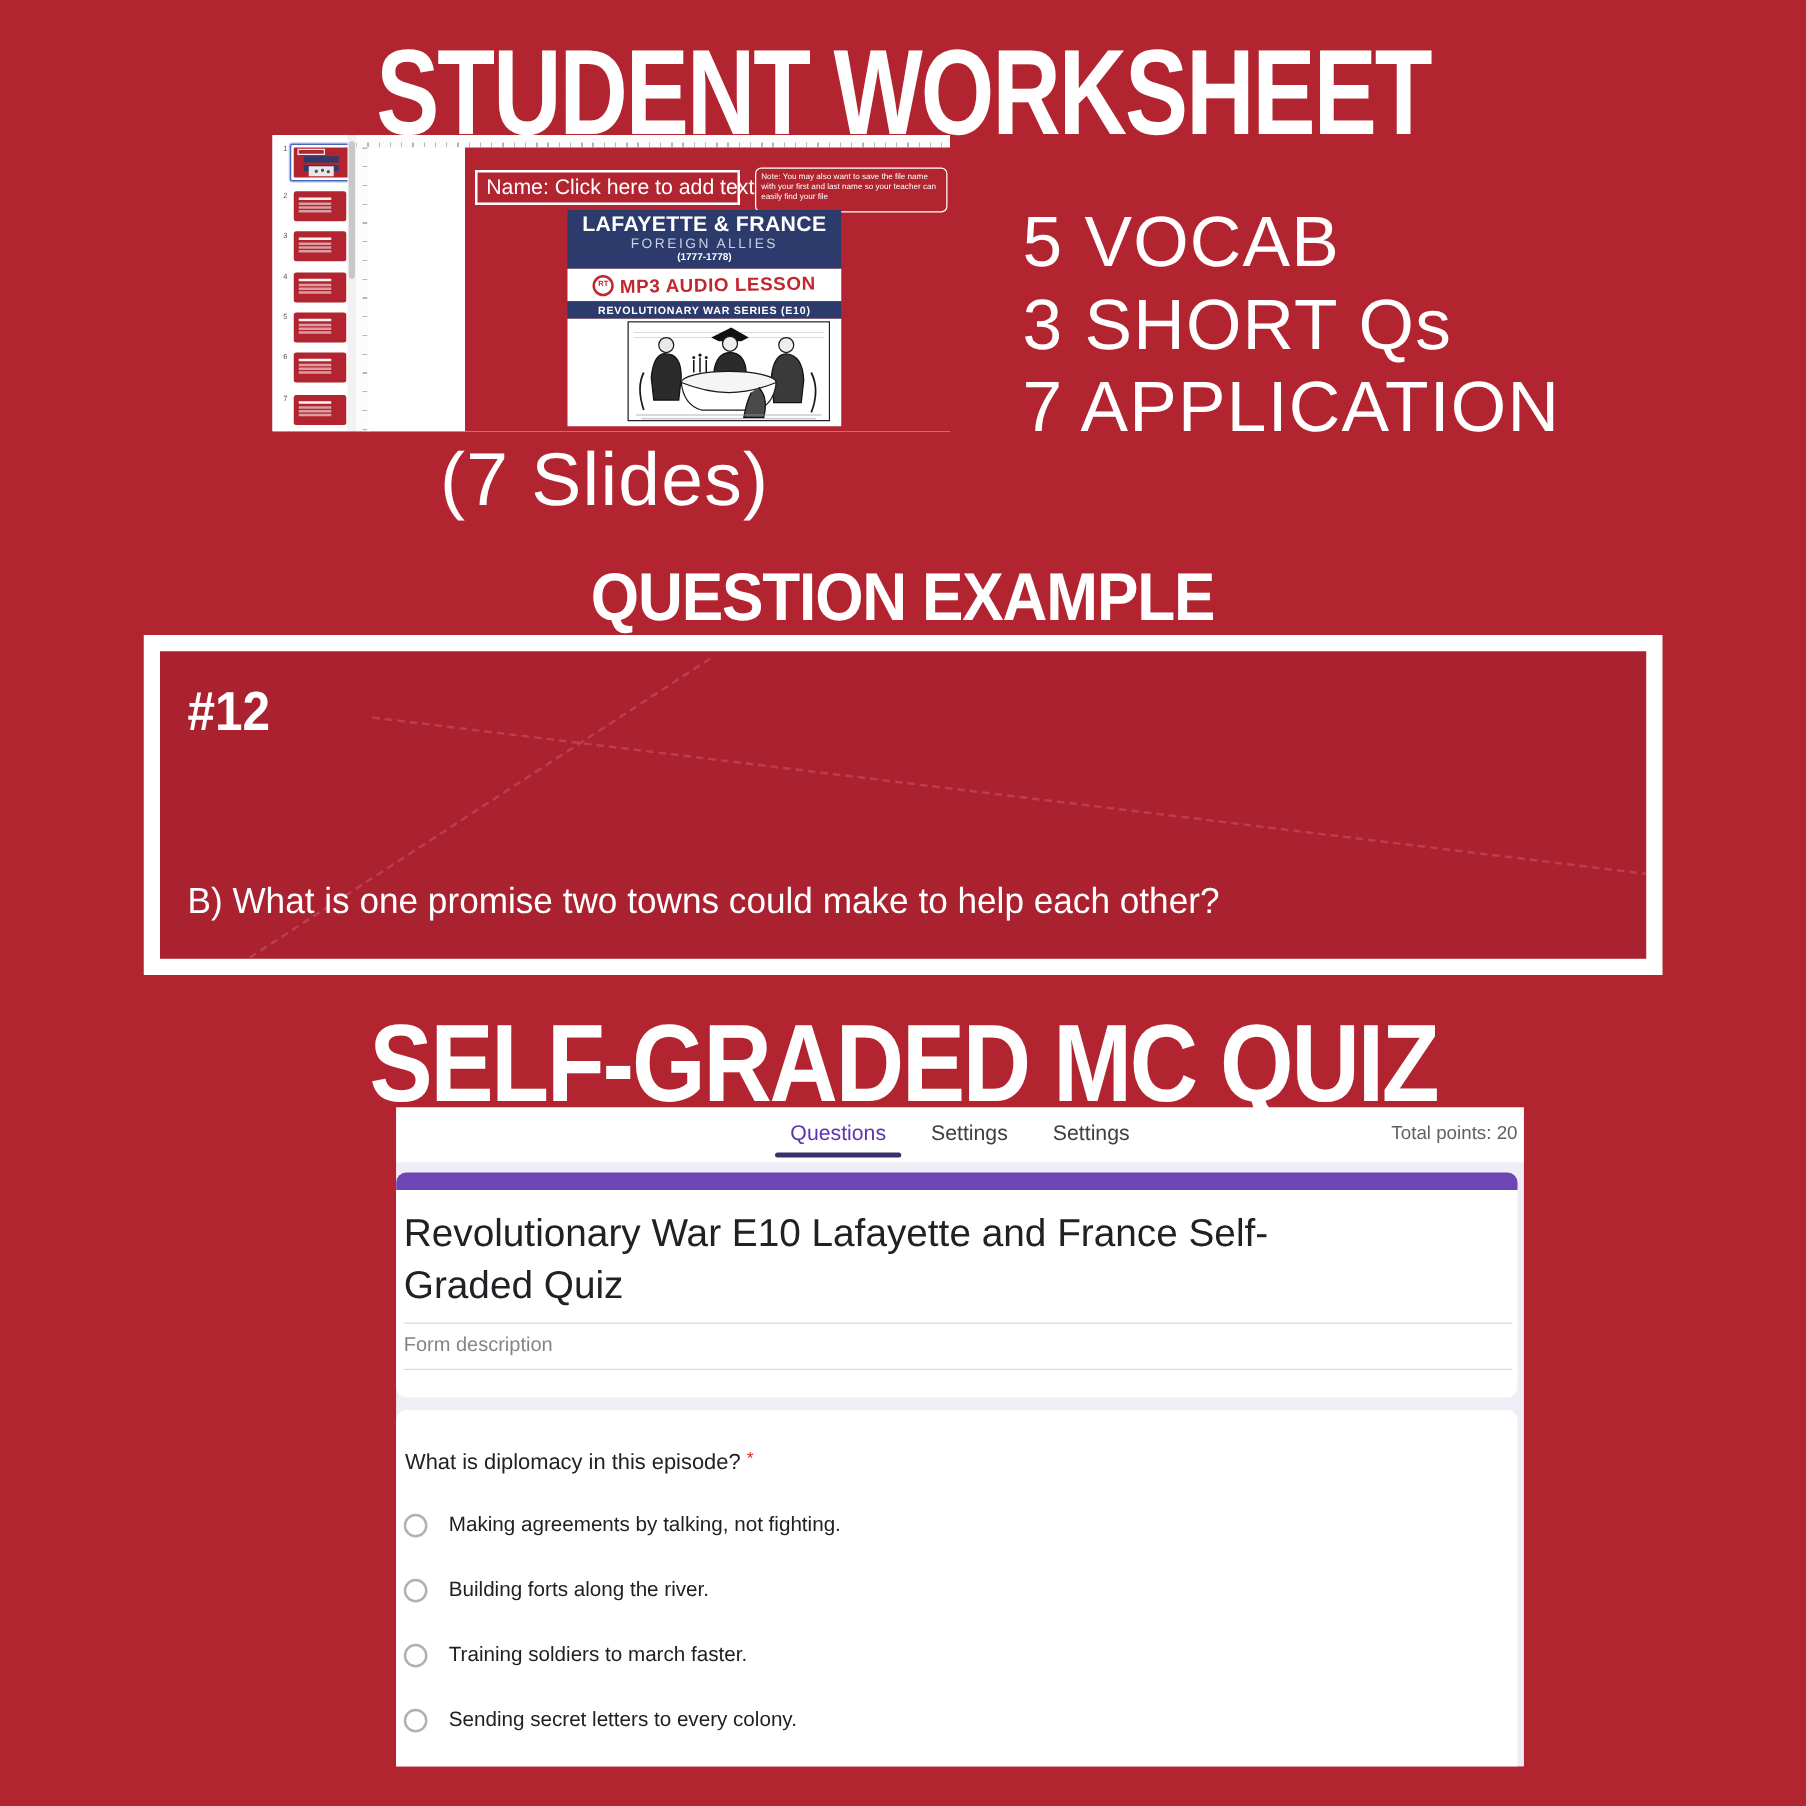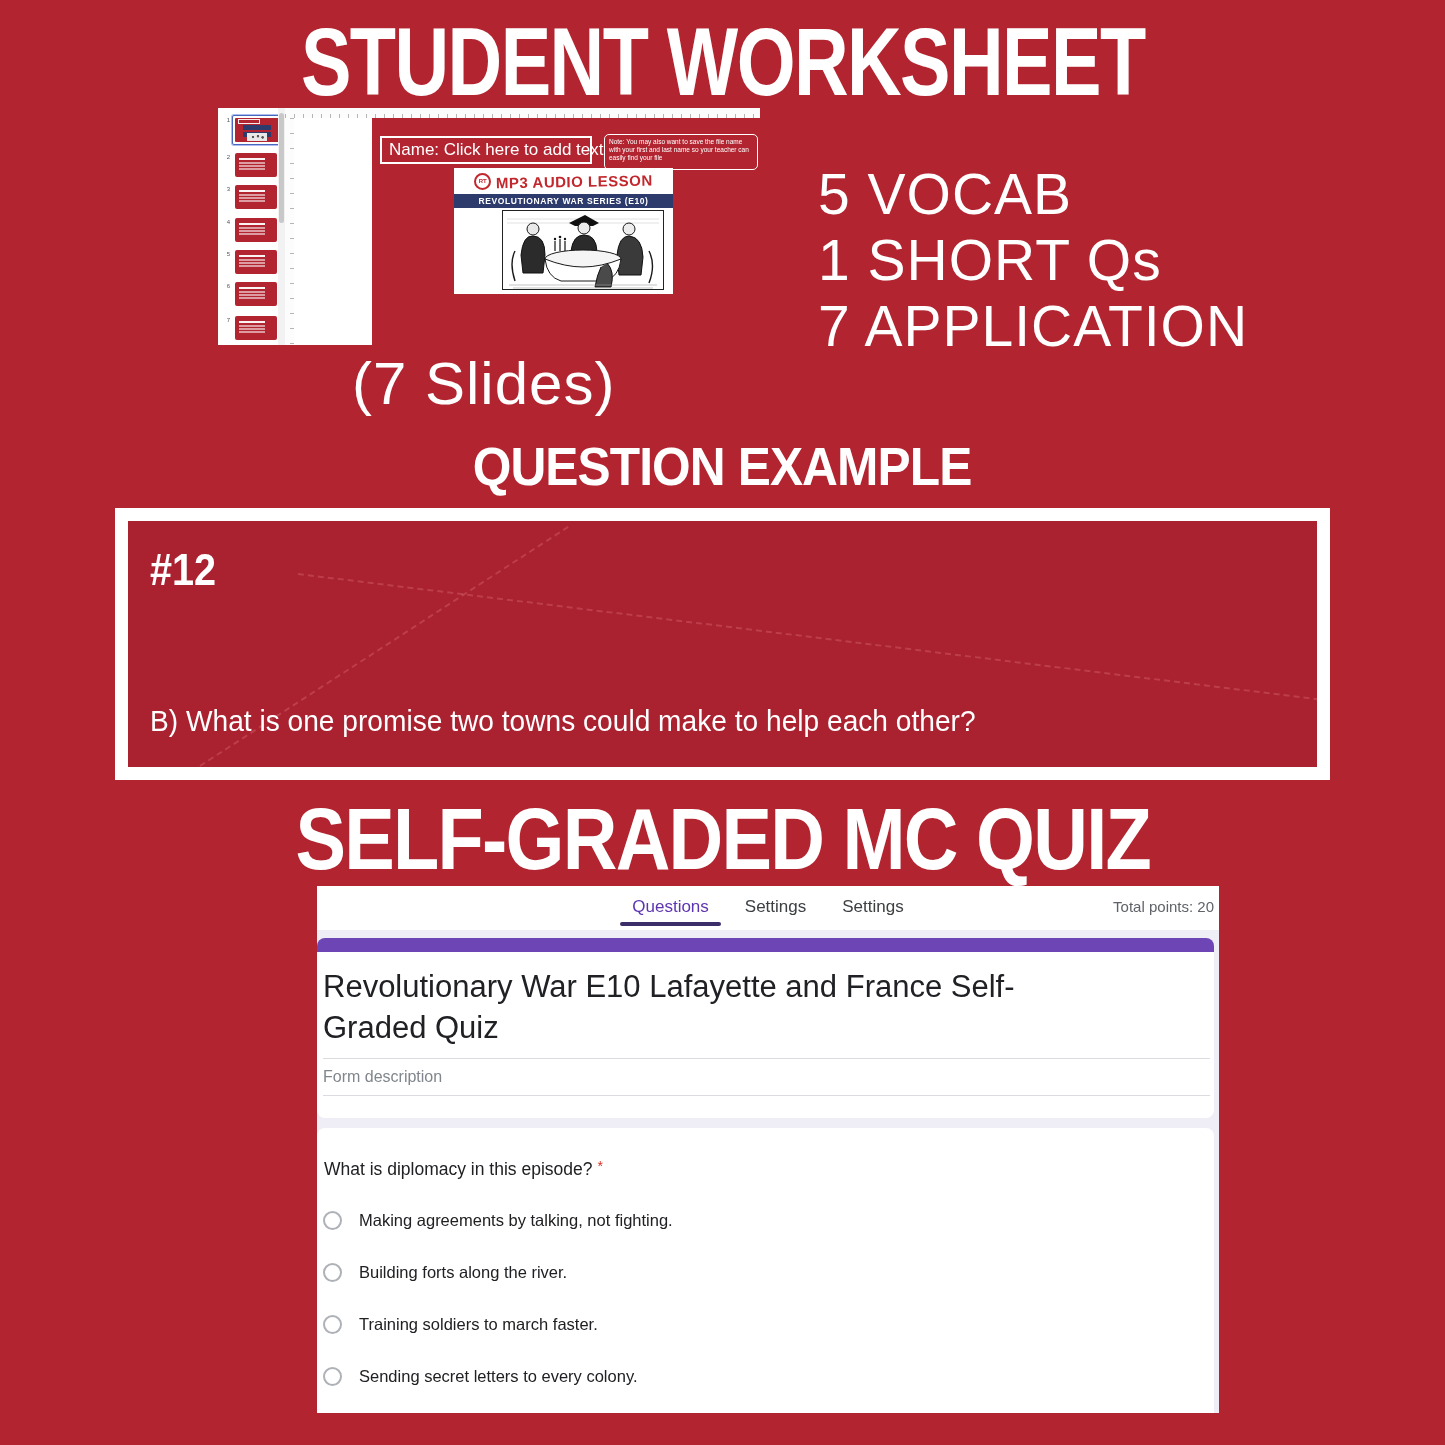--- a/index.html
+++ b/index.html
@@ -1,21 +1,21 @@
 <!DOCTYPE html>
 <html><head>
 <meta charset="utf-8">
 <style>
   html,body{margin:0;padding:0;background:#7a1520;}
   .page{position:relative;width:1445px;height:1445px;background:#B2242F;overflow:hidden;
         font-family:"Liberation Sans",sans-serif;color:#fff;}
 
   
   .heading{position:absolute;left:0;width:100%;text-align:center;font-weight:bold;
-           color:#fff;white-space:nowrap;}
+           color:#fff;white-space:nowrap;margin-top:12px;}
   .cond{display:inline-block;transform:scaleX(.78);transform-origin:center;letter-spacing:-2px;}
   .cond-mid{display:inline-block;transform:scaleX(.92);transform-origin:center;letter-spacing:-1px;}
   .cond-quiz{display:inline-block;transform:scaleX(.86);transform-origin:center;letter-spacing:-2px;}
   .h-main{top:12px;font-size:97px;line-height:100px;}
   .h-question{top:438px;font-size:54px;line-height:56px;}
   .h-quiz{top:793px;font-size:88px;line-height:92px;}
 
   
   .editor{position:absolute;left:218px;top:108px;width:542px;height:237px;background:#fff;}
   .rail{position:absolute;left:0;top:0;width:60px;height:100%;background:#fff;}
@@ -140,20 +140,25 @@
     <div class="scrollbar">
       <div class="scroll-thumb"></div>
     </div>
     <div class="hruler"></div>
     <div class="vruler"></div>
     <div class="canvas">
       <div class="slide">
         <div class="name-box">Name: Click here to add text</div>
         <div class="note-box">Note: You may also want to save the file name with your first and last name so your teacher can easily find your file</div>
         <div class="poster">
+          <div class="navy-banner">
+            <div class="navy-title">LAFAYETTE &amp; FRANCE</div>
+            <div class="navy-sub">FOREIGN ALLIES</div>
+            <div class="navy-years">(1777-1778)</div>
+          </div>
           <div class="mp3-band">
             <span class="rt-logo">RT</span>
             <span class="mp3-label">MP3 AUDIO LESSON</span>
           </div>
           <div class="series-band">REVOLUTIONARY WAR SERIES (E10)</div>
           <div class="illus-area">
             <div class="illus-frame">
               <svg width="160" height="78" viewBox="0 0 160 78" xmlns="http://www.w3.org/2000/svg">
                 <rect x="0" y="0" width="160" height="78" fill="#ffffff"></rect>
 
@@ -194,21 +199,21 @@
                 </g>
               </svg>
             </div>
           </div>
         </div>
       </div>
     </div>
   </div>
 
   <div class="stat stat1">5 VOCAB</div>
-  <div class="stat stat2">1 SHORT Qs</div>
+  <div class="stat stat2">3 SHORT Qs</div>
   <div class="stat stat3">7 APPLICATION</div>
   <div class="slides-count">(7 Slides)</div>
 
   <div class="heading h-question">
     <span class="cond-mid">QUESTION EXAMPLE</span>
   </div>
   <div class="qbox">
     <div class="wm wm1"></div>
     <div class="wm wm2"></div>
     <div class="qnum">

